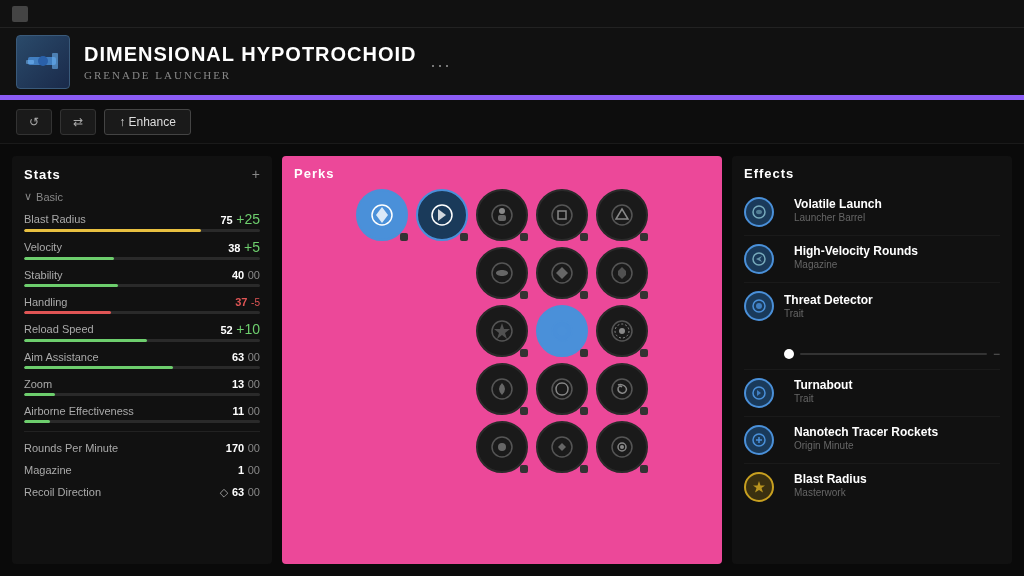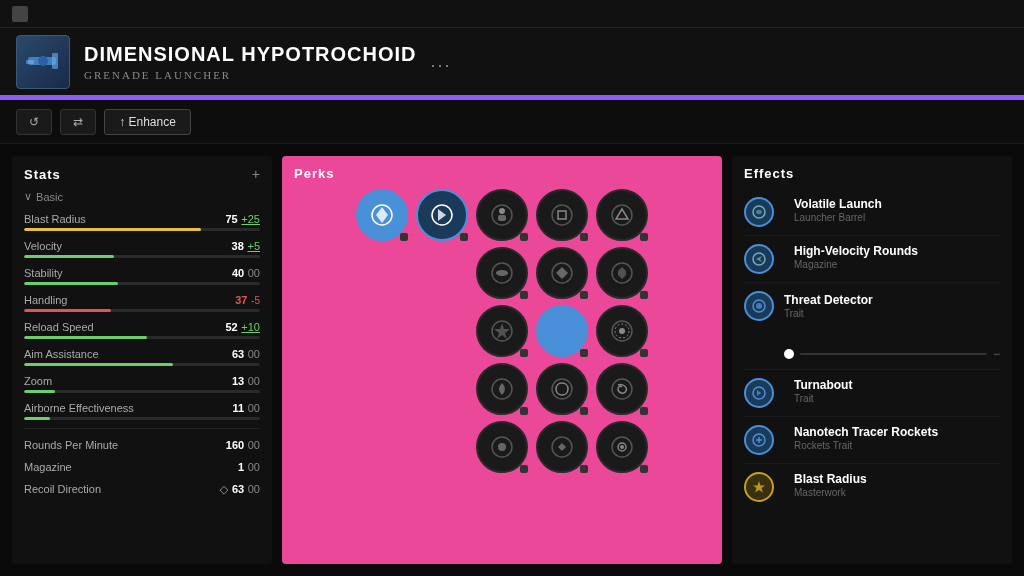--- a/index.html
+++ b/index.html
@@ -158,21 +158,21 @@
     }
     .stat-name {
       color: #aaa;
       font-size: 11px;
     }
     .stat-value {
       font-size: 11px;
       color: #fff;
       font-weight: bold;
     }
-    .stat-bonus-pos { color: #6dce6d; font-size: 11px; text-decoration: underline; }
+    .stat-bonus-pos { color: #6dce6d; font-size: 14px; }
     .stat-bonus-neg { color: #e05555; font-size: 10px; }
     .stat-bar-bg {
       height: 3px;
       background: #2a2a2a;
       border-radius: 2px;
       overflow: hidden;
     }
     .stat-bar-fill {
       height: 100%;
       border-radius: 2px;
@@ -446,21 +446,21 @@
           <div class="stat-bar-fill bar-green" style="width:11%"></div>
         </div>
     </div>
 
     <hr class="stat-divider">
 
     <div class="stat-row">
       <div class="stat-header">
         <span class="stat-name">Rounds Per Minute</span>
         <span>
-          <span class="stat-value">160</span>
+          <span class="stat-value">170</span>
           <span class="stat-plain-value"> 00</span>
         </span>
       </div>
     </div>
     <div class="stat-row">
       <div class="stat-header">
         <span class="stat-name">Magazine</span>
         <span>
           <span class="stat-value">1</span>
           <span class="stat-plain-value"> 00</span>
@@ -673,21 +673,21 @@
 
     <div class="effect-item">
       <div class="effect-icon">
         <svg width="16" height="16" viewBox="0 0 16 16">
             <circle cx="8" cy="8" r="6" fill="none" stroke="#4a90d9" stroke-width="1.5"></circle>
             <path d="M5 8 L11 8 M8 5 L8 11" stroke="#4a90d9" stroke-width="1.5"></path>
           </svg>
       </div>
       <div class="effect-text">
         <div class="effect-name">Nanotech Tracer Rockets</div>
-        <div class="effect-type">Rockets Trait</div>
+        <div class="effect-type">Origin Minute</div>
       </div>
     </div>
 
     <div class="effect-item">
       <div class="effect-icon yellow">
         <svg width="16" height="16" viewBox="0 0 16 16">
           <path d="M8 2 L9.5 6.5 L14 6.5 L10.5 9 L12 13.5 L8 11 L4 13.5 L5.5 9 L2 6.5 L6.5 6.5 Z" fill="#c8a020" opacity="0.9"></path>
         </svg>
       </div>
       <div class="effect-text">

